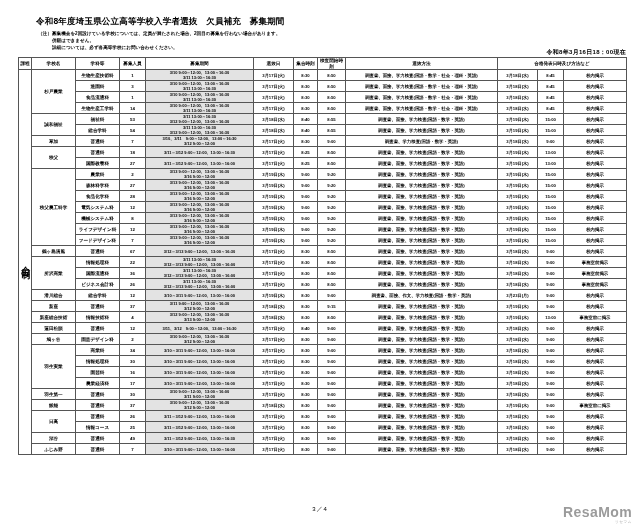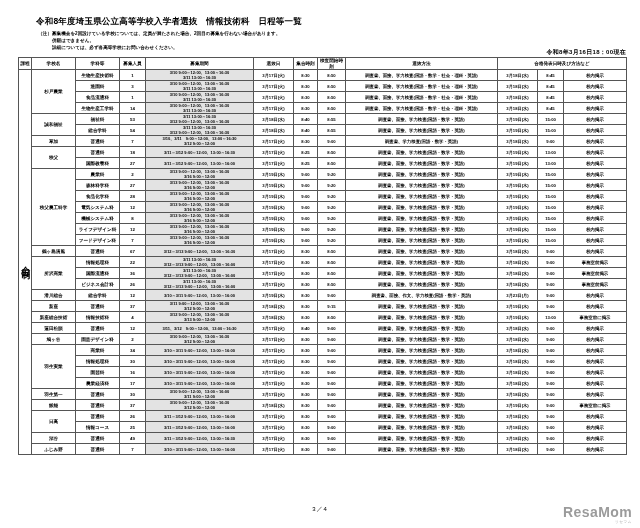--- a/index.html
+++ b/index.html
@@ -133,21 +133,21 @@
     color:#a8a8a8;
     letter-spacing:.6px;
     margin-top:1px;
   }
 </style>
 </head>
 <body>
 
 <div class="page">
 
-  <div class="doc-title">令和8年度埼玉県公立高等学校入学者選抜　情報技術科　日程等一覧</div>
+  <div class="doc-title">令和8年度埼玉県公立高等学校入学者選抜　欠員補充　募集期間</div>
 
   <div class="notes">
     <div class="n-row">
       <span class="n-mark">（注）</span>
       <span>募集機会を2回設けている学校については、定員が満たされた場合、2回目の募集を行わない場合があります。</span>
     </div>
     <div class="n-sub">併願はできません。</div>
     <div class="n-sub">詳細については、必ず各高等学校にお問い合わせください。</div>
   </div>
 

